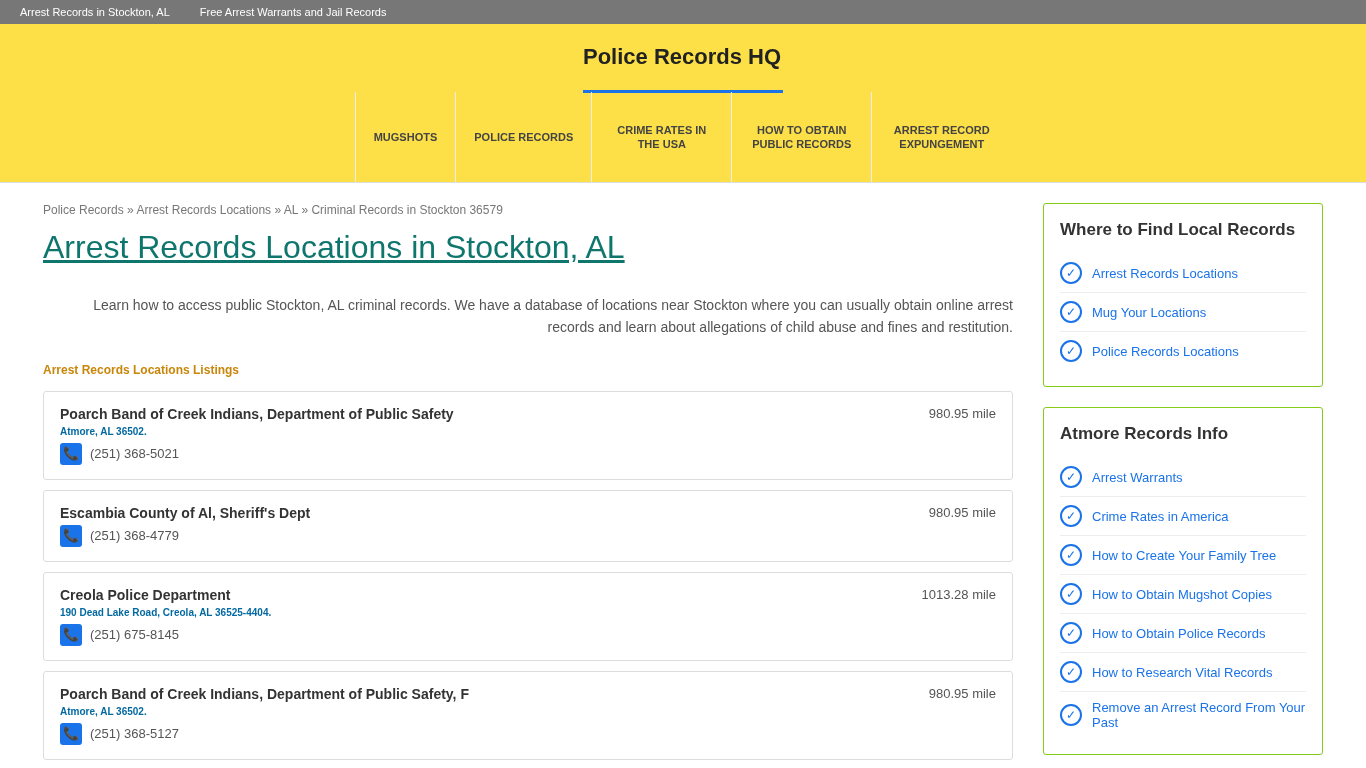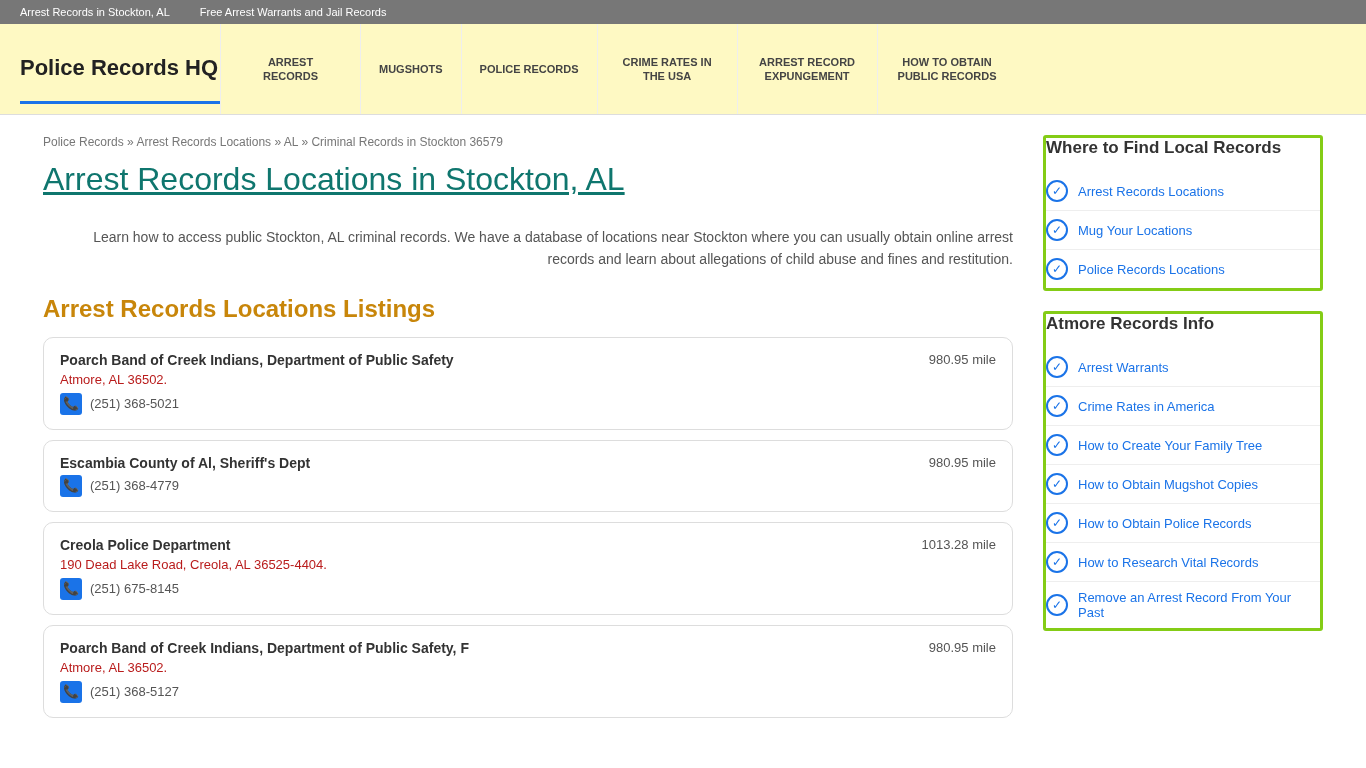--- a/index.html
+++ b/index.html
@@ -17,21 +17,22 @@
       text-decoration: none;
       font-size: 11px;
     }
 
     
     .header {
       display: flex;
       align-items: center;
       padding: 0 20px;
       border-bottom: 1px solid #ddd;
-      background: #fef9c3;
+      background: #fde047;
+      flex-direction: column;
     }
     .logo {
       font-size: 22px;
       font-weight: bold;
       color: #222;
       text-decoration: none;
       min-width: 200px;
       padding: 20px 0;
       border-bottom: 3px solid #1a73e8;
       margin-bottom: -1px;
@@ -96,30 +97,30 @@
     .description {
       font-size: 14px;
       color: #555;
       line-height: 1.6;
       margin-bottom: 24px;
       text-align: right;
     }
 
     
     .section-heading {
-      font-size: 24px;
+      font-size: 12px;
       font-weight: bold;
       color: #c8860a;
       margin-bottom: 14px;
     }
 
     
     .listing-card {
       border: 1px solid #ddd;
-      border-radius: 10px;
+      border-radius: 3px;
       padding: 14px 16px;
       margin-bottom: 10px;
       background: #fff;
     }
     .listing-header {
       display: flex;
       justify-content: space-between;
       align-items: flex-start;
       margin-bottom: 4px;
     }
@@ -128,23 +129,24 @@
       font-size: 14px;
       color: #333;
     }
     .listing-distance {
       font-size: 13px;
       color: #555;
       white-space: nowrap;
       margin-left: 20px;
     }
     .listing-address {
-      font-size: 13px;
-      color: #b91c1c;
+      font-size: 10px;
+      color: #0369a1;
       margin-bottom: 6px;
+      font-weight: bold;
     }
     .listing-phone {
       display: flex;
       align-items: center;
       gap: 8px;
       font-size: 13px;
       color: #555;
     }
     .phone-icon {
       width: 22px;
@@ -158,23 +160,23 @@
       font-size: 13px;
       flex-shrink: 0;
     }
 
     
     .sidebar {
       width: 280px;
       flex-shrink: 0;
     }
     .sidebar-section {
-      border: 3px solid #84cc16;
+      border: 1px solid #84cc16;
       border-radius: 3px;
-      padding: 0;
+      padding: 16px;
       margin-bottom: 20px;
     }
     .sidebar-section-title {
       font-size: 17px;
       font-weight: bold;
       color: #333;
       margin-bottom: 14px;
     }
     .sidebar-link-item {
       display: flex;
@@ -204,26 +206,25 @@
 <body>
 
 <div class="top-bar">
   <a>Arrest Records in Stockton, AL</a>
   <a>Free Arrest Warrants and Jail Records</a>
 </div>
 
 <div class="header">
   <a class="logo">Police Records HQ</a>
   <nav id="nav-container">
-      <a href="#">ARREST RECORDS</a>
       <a href="#">MUGSHOTS</a>
       <a href="#">POLICE RECORDS</a>
       <a href="#">CRIME RATES IN THE USA</a>
+      <a href="#">HOW TO OBTAIN PUBLIC RECORDS</a>
       <a href="#">ARREST RECORD EXPUNGEMENT</a>
-      <a href="#">HOW TO OBTAIN PUBLIC RECORDS</a>
     </nav>
 </div>
 
 <div class="main-container">
 
   <div class="content">
 
     <div class="breadcrumb" id="breadcrumb-container"><a href="#">Police Records</a><span> » </span><a href="#">Arrest Records Locations</a><span> » </span><a href="#">AL</a><span> » </span><a href="#">Criminal Records in Stockton 36579</a></div>
 
     <h1 class="page-title">Arrest Records Locations in Stockton, AL</h1>

